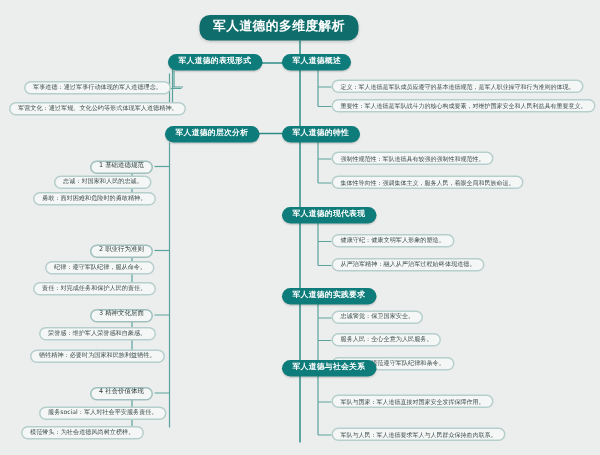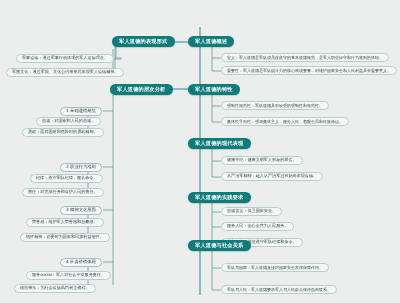--- a/index.html
+++ b/index.html
@@ -126,20 +126,23 @@
       <path d="M212 93 L212 122 M212 106 L221 106 M212 122 L221 122"></path>
 
       <path d="M212 147 L212 177 M212 161 L221 161 M212 177 L221 177"></path>
 
       <path d="M212 201 L212 242 M212 212 L221 212 M212 227 L221 227 M212 242 L221 242"></path>
 
       <path d="M212 249 L212 290 M212 268 L221 268 M212 290 L221 290"></path>
     </g>
   </svg>
 
+  <div class="node n-root" style="left:133px; top:10px;">
+    <span>军人道德的多维度解析</span>
+  </div>
 
   <div class="node n-br" style="left:112px; top:36px;">
     <span>军人道德的表现形式</span>
   </div>
   <div class="node n-leaf" style="left:16px; top:54px;">
     <span>军事道德：通过军事行动体现的军人道德理念。</span>
   </div>
   <div class="node n-leaf" style="left:6px; top:68px;">
     <span>军营文化：通过军规、文化公约等形式体现军人道德精神。</span>
   </div>

